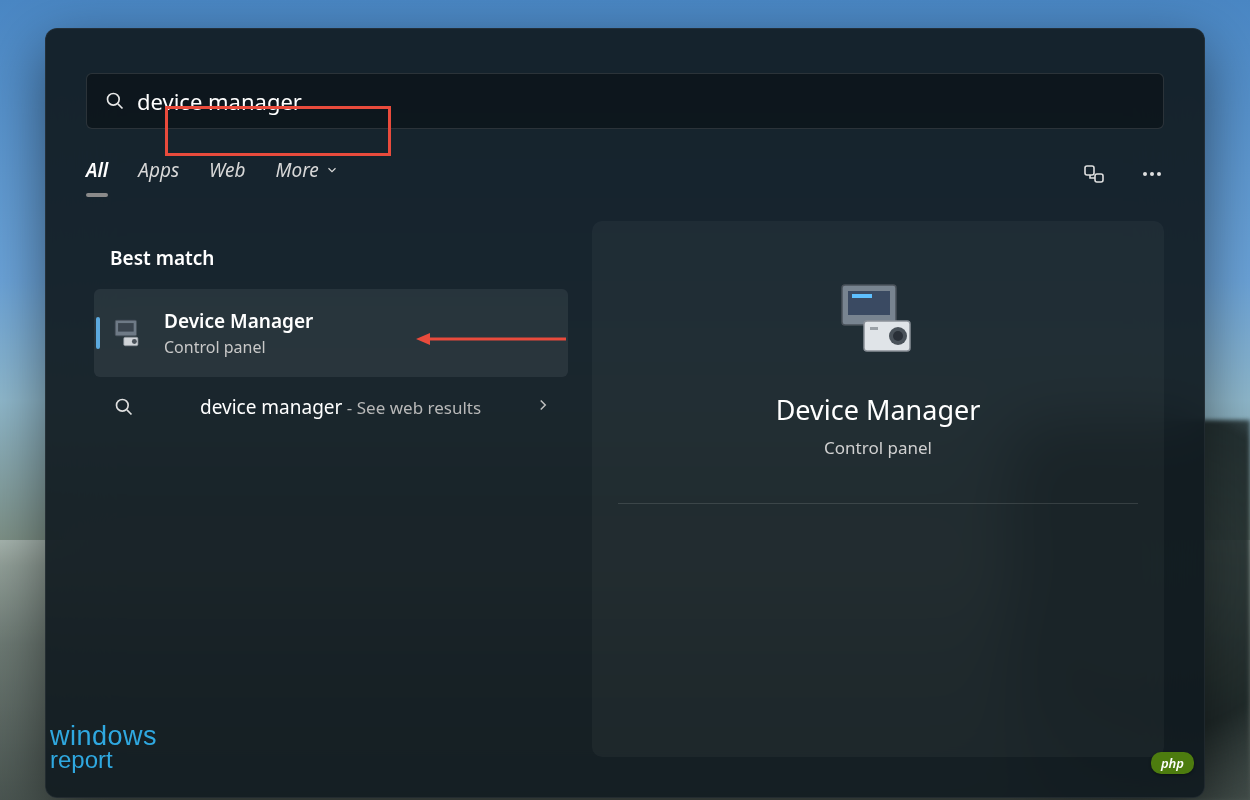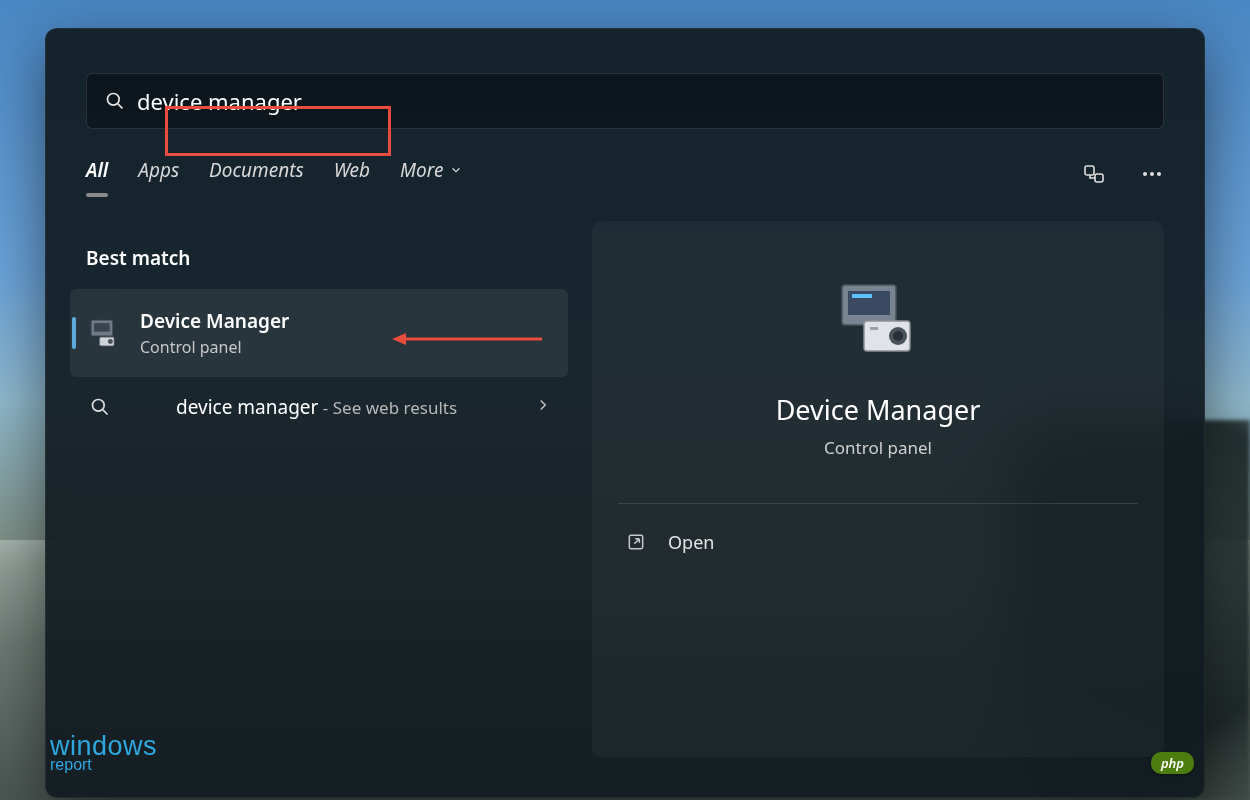--- a/index.html
+++ b/index.html
@@ -91,21 +91,21 @@
   .tabs-spacer { flex: 1; }
   .tabs-icons { display: flex; gap: 34px; align-items: center; color: #e0e0e0; }
   .ticon { cursor: pointer; }
   .content {
     display: flex;
     flex: 1;
     margin-top: 24px;
   }
   .left-col {
     width: 534px;
-    padding: 0 12px 0 24px;
+    padding: 0 12px 0 48px;
   }
   .section-label {
     color: #ffffff; font-size: 19px; font-weight: 600;
     margin: 24px 0 18px 16px;
   }
   .result-item {
     display: flex;
     align-items: center;
     height: 88px;
     border-radius: 6px;
@@ -174,21 +174,21 @@
   }
   .action-row svg { opacity: 0.85; }
   .watermark {
     position: absolute;
     left: 50px; bottom: 26px;
     color: #2fa8e0;
     font-family: "Segoe UI", sans-serif;
     font-weight: 300;
   }
   .watermark .w1 { font-size: 27px; letter-spacing: 0.5px; }
-  .watermark .w2 { font-size: 16px; margin-top: -6px; }
+  .watermark .w2 { font-size: 24px; margin-top: -6px; }
   .php-badge {
     position: absolute; right: 56px; bottom: 26px;
     background: #4d7c0f; color: #fff;
     font-style: italic; font-size: 13px; font-weight: 600;
     padding: 2px 10px; border-radius: 10px;
     box-shadow: 0 1px 3px rgba(0,0,0,0.4);
   }
 </style>
 </head>
 <body>
@@ -208,23 +208,20 @@
     <input class="search-input" value="device manager" placeholder="Type here to search" style="">
     <div class="highlight-box"></div>
   </div>
 
   <div class="tabs-row">
     <div class="tab active">
         <span>All</span>
       </div>
     <div class="tab">
         <span>Apps</span>
-      </div>
-    <div class="tab">
-        <span>Documents</span>
       </div>
     <div class="tab">
         <span>Web</span>
       </div>
     <div class="tab">
       <span>More</span>
       <svg width="14" height="14" viewBox="0 0 24 24" fill="none" stroke="currentColor" stroke-width="2">
           <polyline points="6 9 12 15 18 9"></polyline>
         </svg>
     </div>
@@ -297,27 +294,20 @@
           <rect x="18" y="11" width="20" height="4" fill="#5ec0ff"></rect>
           <rect x="30" y="38" width="46" height="30" rx="3" fill="#e0e4e8" stroke="#8a9098" stroke-width="1.5"></rect>
           <circle cx="64" cy="53" r="9" fill="#4a525a"></circle>
           <circle cx="64" cy="53" r="5" fill="#2a3038"></circle>
           <rect x="36" y="44" width="8" height="3" fill="#9aa0a6"></rect>
         </svg>
       </div>
       <div class="big-title">Device Manager</div>
       <div class="big-sub">Control panel</div>
       <div class="divider"></div>
-      <div class="action-row">
-        <svg width="20" height="20" viewBox="0 0 24 24" fill="none" stroke="currentColor" stroke-width="1.8">
-            <rect x="4" y="4" width="16" height="16" rx="2"></rect>
-            <path d="M10 14 L16 8 M16 8 h-5 M16 8 v5"></path>
-          </svg>
-        <span>Open</span>
-      </div>
     </div>
   </div>
 </div>
 
 <div class="watermark">
   <div class="w1">windows</div>
   <div class="w2">report</div>
 </div>
 <div class="php-badge">php</div>
 

